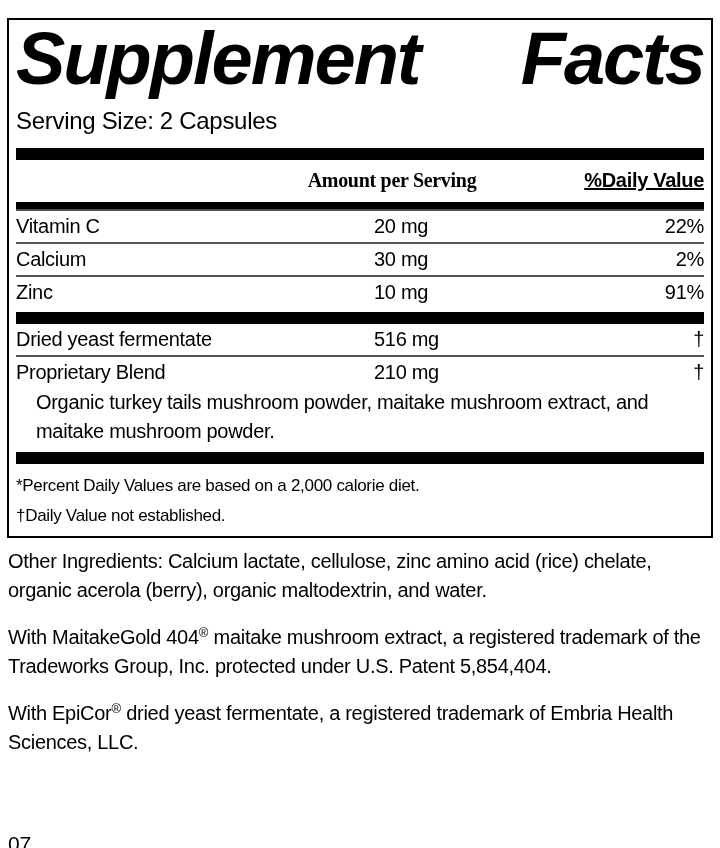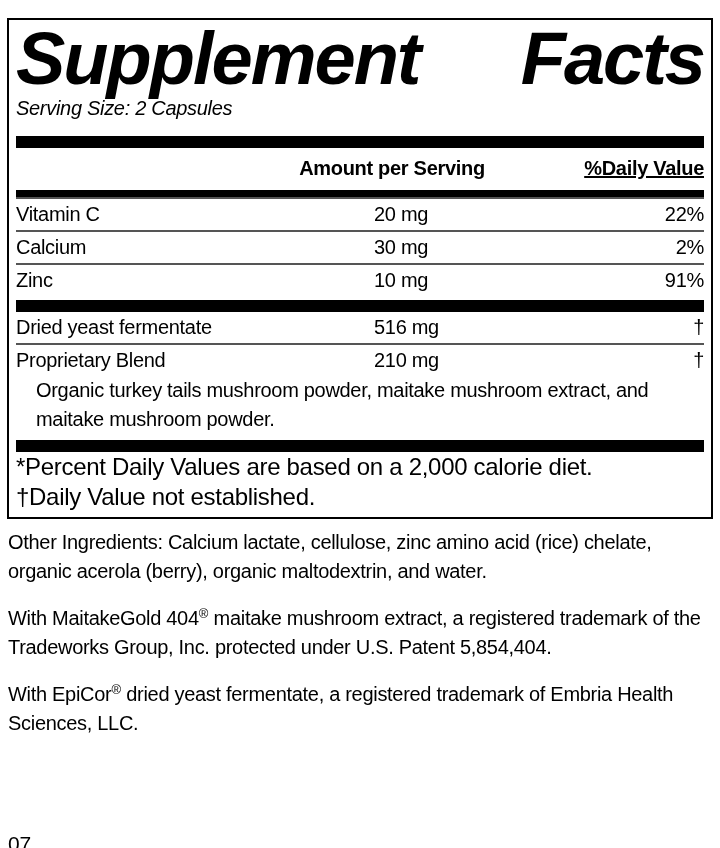--- a/index.html
+++ b/index.html
@@ -25,53 +25,53 @@
     justify-content: space-between;
     align-items: baseline;
     font-size: 74px;
     font-weight: bold;
     letter-spacing: -2px;
     line-height: 70px;
     padding-top: 2px;
     white-space: nowrap;
     font-style: italic;
   }
-  .serving-block { margin-top: 0; font-size: 20px; line-height: 29px; font-style: italic; }
+  .serving-block { margin-top: 12px; font-size: 24px; line-height: 29px; }
 
   .bar-thick { height: 12px; background: #000; margin-top: 13px; }
   .bar-medium { height: 7px; background: #000; }
   .sep { height: 2px; background: #555; }
 
   .hdr-row {
     display: grid;
     grid-template-columns: 260px 232px 1fr;
     font-size: 20px;
     font-weight: bold;
     padding: 9px 0 10px 0;
     align-items: baseline;
   }
-  .hdr-amount { text-align: center; }
+  .hdr-amount { text-align: center; font-family: Liberation Serif, serif; }
   .hdr-dv { text-align: right; text-decoration: underline; }
 
   .row {
     display: grid;
     grid-template-columns: 358px auto 1fr;
     font-size: 20px;
     line-height: 20px;
     padding: 5px 0 6px 0;
     align-items: baseline;
   }
   .cell.dv { text-align: right; }
 
   .blend-desc {
     font-size: 20px;
     line-height: 29px;
     padding: 0 0 4px 20px;
   }
-  .footnotes { font-size: 24px; line-height: 29.5px; margin-top: 0; }
+  .footnotes { font-size: 17px; line-height: 29.5px; margin-top: 7px; }
 
   
   .notes { margin: 9px 9px 0 8px; font-size: 20px; line-height: 29px; }
   .notes p { margin: 0 0 13px 0; }
   .reg-mark { font-size: 13px; vertical-align: 7px; letter-spacing: 0; }
 
   .page-code {
     position: absolute;
     left: 8px;
     top: 814px;

